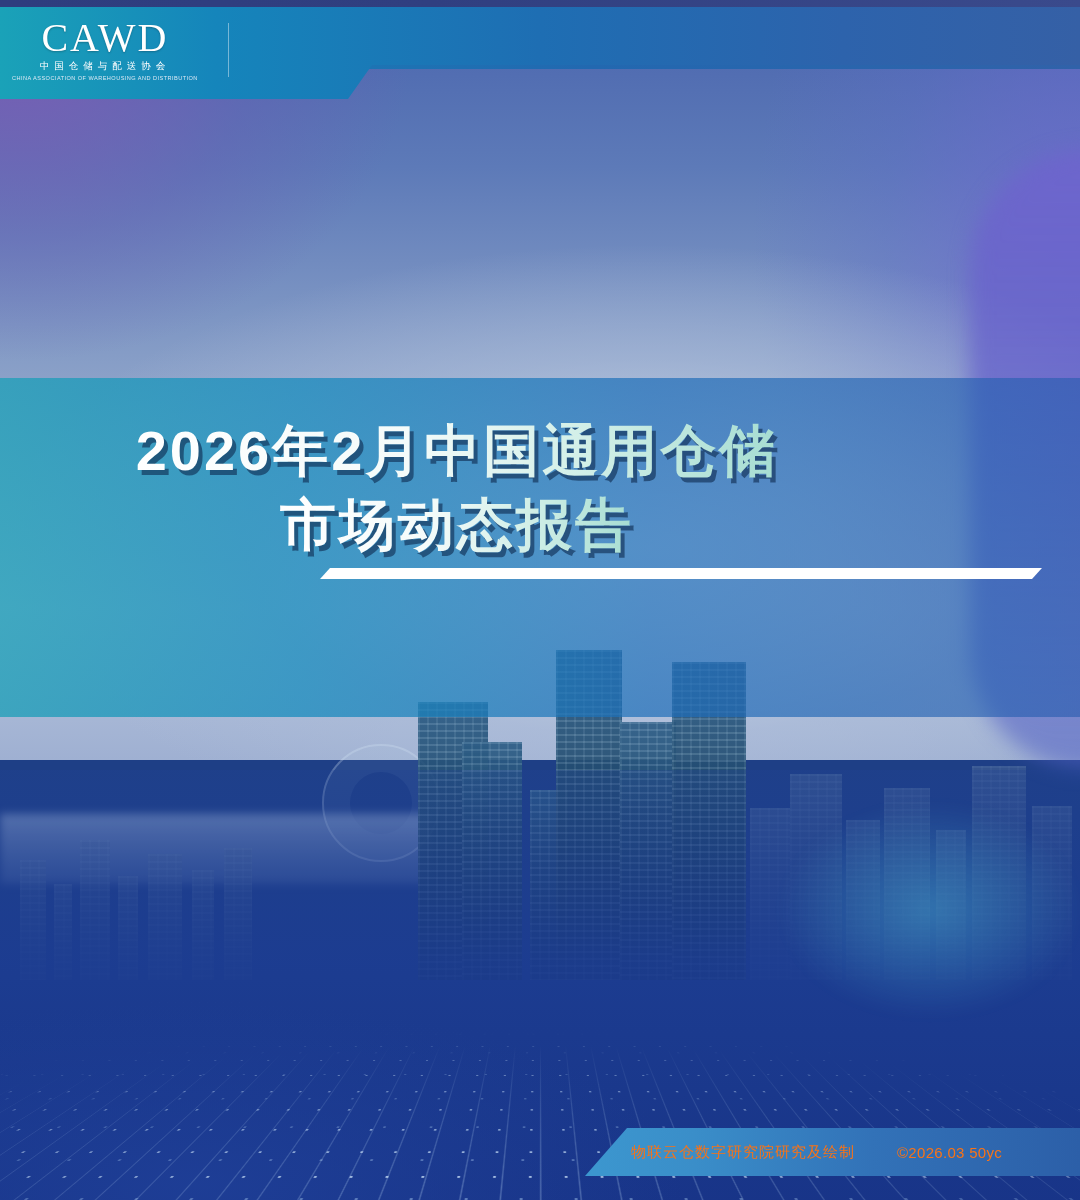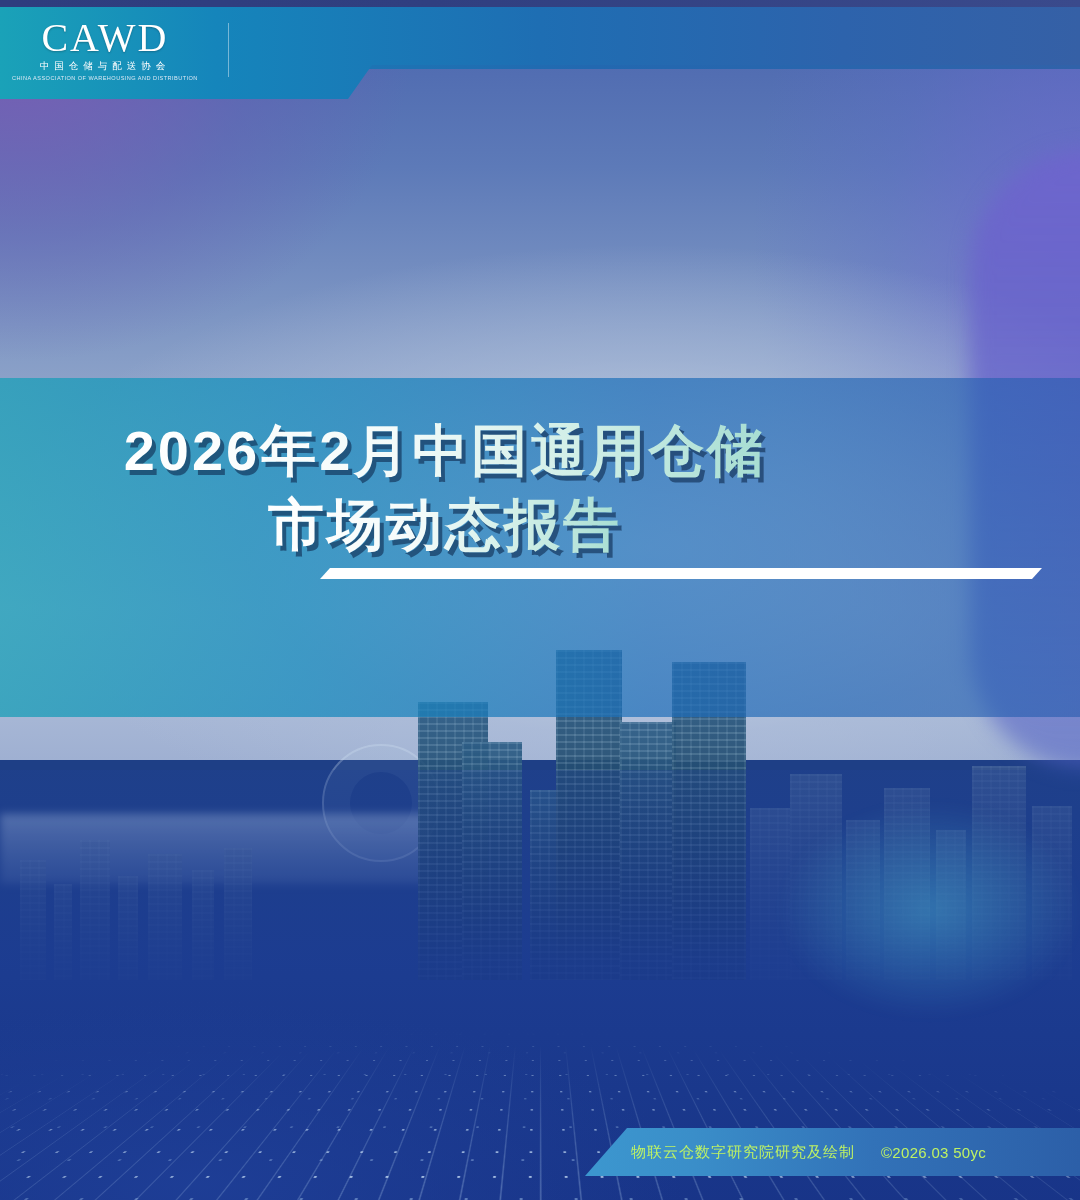--- a/index.html
+++ b/index.html
@@ -121,21 +121,21 @@
     font-size:14.5px;font-weight:bold;letter-spacing:.2px;color:#ffffff;white-space:nowrap;
   }
   .wic-en .r{color:#e11a2c;}
 
   
   .title-band{
     position:absolute;left:0;top:378px;width:1080px;height:339px;z-index:6;
     background:linear-gradient(90deg, rgba(34,160,185,.80) 0%, rgba(26,140,190,.76) 28%, rgba(30,110,185,.70) 60%, rgba(40,92,175,.62) 100%);
   }
   .title-wrap{
-    position:absolute;left:4px;top:378px;width:882px;height:339px;z-index:7;
+    position:absolute;left:16px;top:378px;width:882px;height:339px;z-index:7;
     display:flex;flex-direction:column;align-items:center;justify-content:flex-start;padding-top:36px;
   }
   .t-line{
     font-size:56px;font-weight:bold;letter-spacing:3px;line-height:1.33;white-space:nowrap;
     background:linear-gradient(90deg,#ffffff 0%,#f4fbfa 42%,#cfeee6 72%,#a6ddd2 100%);
     -webkit-background-clip:text;background-clip:text;color:transparent;
     filter:drop-shadow(4px 5px 0px rgba(14,44,80,.62));
   }
   .t-underline{
     position:absolute;left:320px;top:568px;width:722px;height:11px;z-index:7;
@@ -146,23 +146,23 @@
 
   
   .footer-band{
     position:absolute;left:585px;top:1128px;width:495px;height:48px;z-index:7;
     background:linear-gradient(90deg,#3c97cf 0%,#3a8ec9 22%,#3272b8 58%,#2c5fa8 100%);
     clip-path:polygon(42px 0, 495px 0, 495px 48px, 0 48px);
   }
   .footer-text{
     position:absolute;left:585px;top:1128px;width:495px;height:48px;z-index:8;
     display:flex;align-items:center;padding-left:46px;
-    color:#bef264;font-size:15px;letter-spacing:1px;white-space:nowrap;
-  }
-  .footer-text .copy{margin-left:26px;letter-spacing:.3px;}
+    color:#f97316;font-size:15px;letter-spacing:1px;white-space:nowrap;
+  }
+  .footer-text .copy{margin-left:42px;letter-spacing:.3px;}
 </style>
 </head>
 <body>
 
 <div class="page">
 
   <div class="bg">
     <div class="bg-sky"></div>
     <div class="bg-blob"></div>
 

